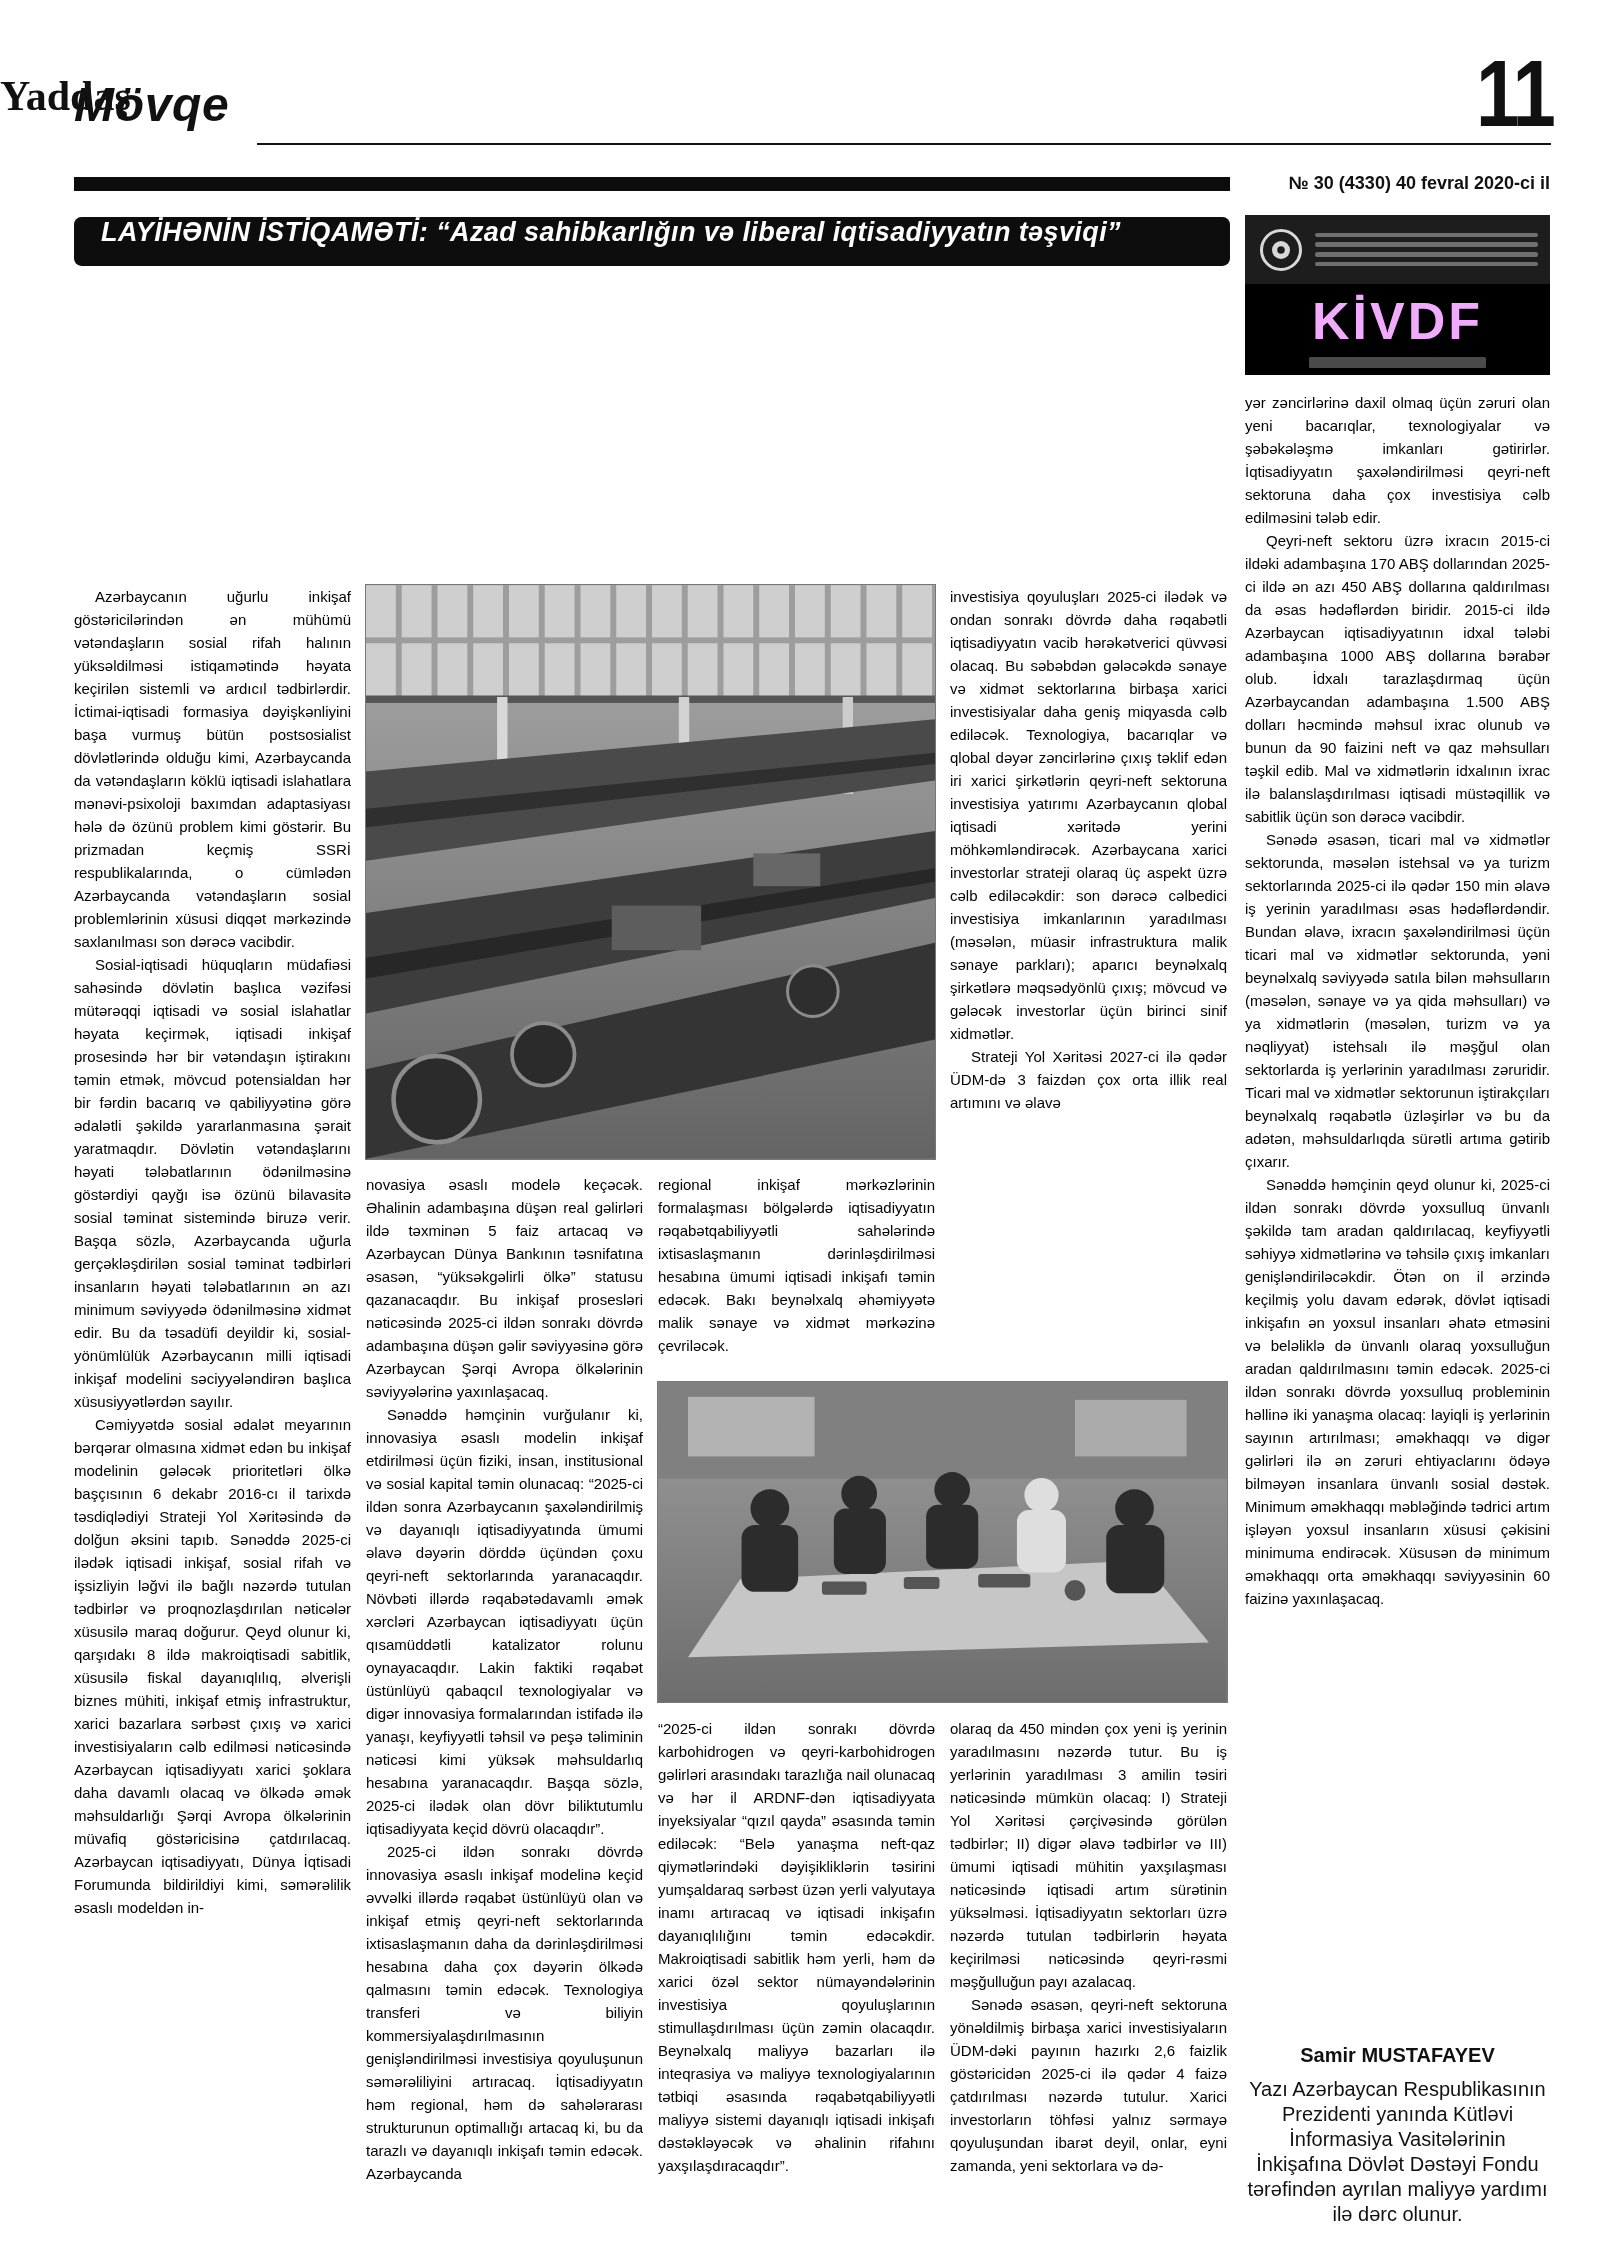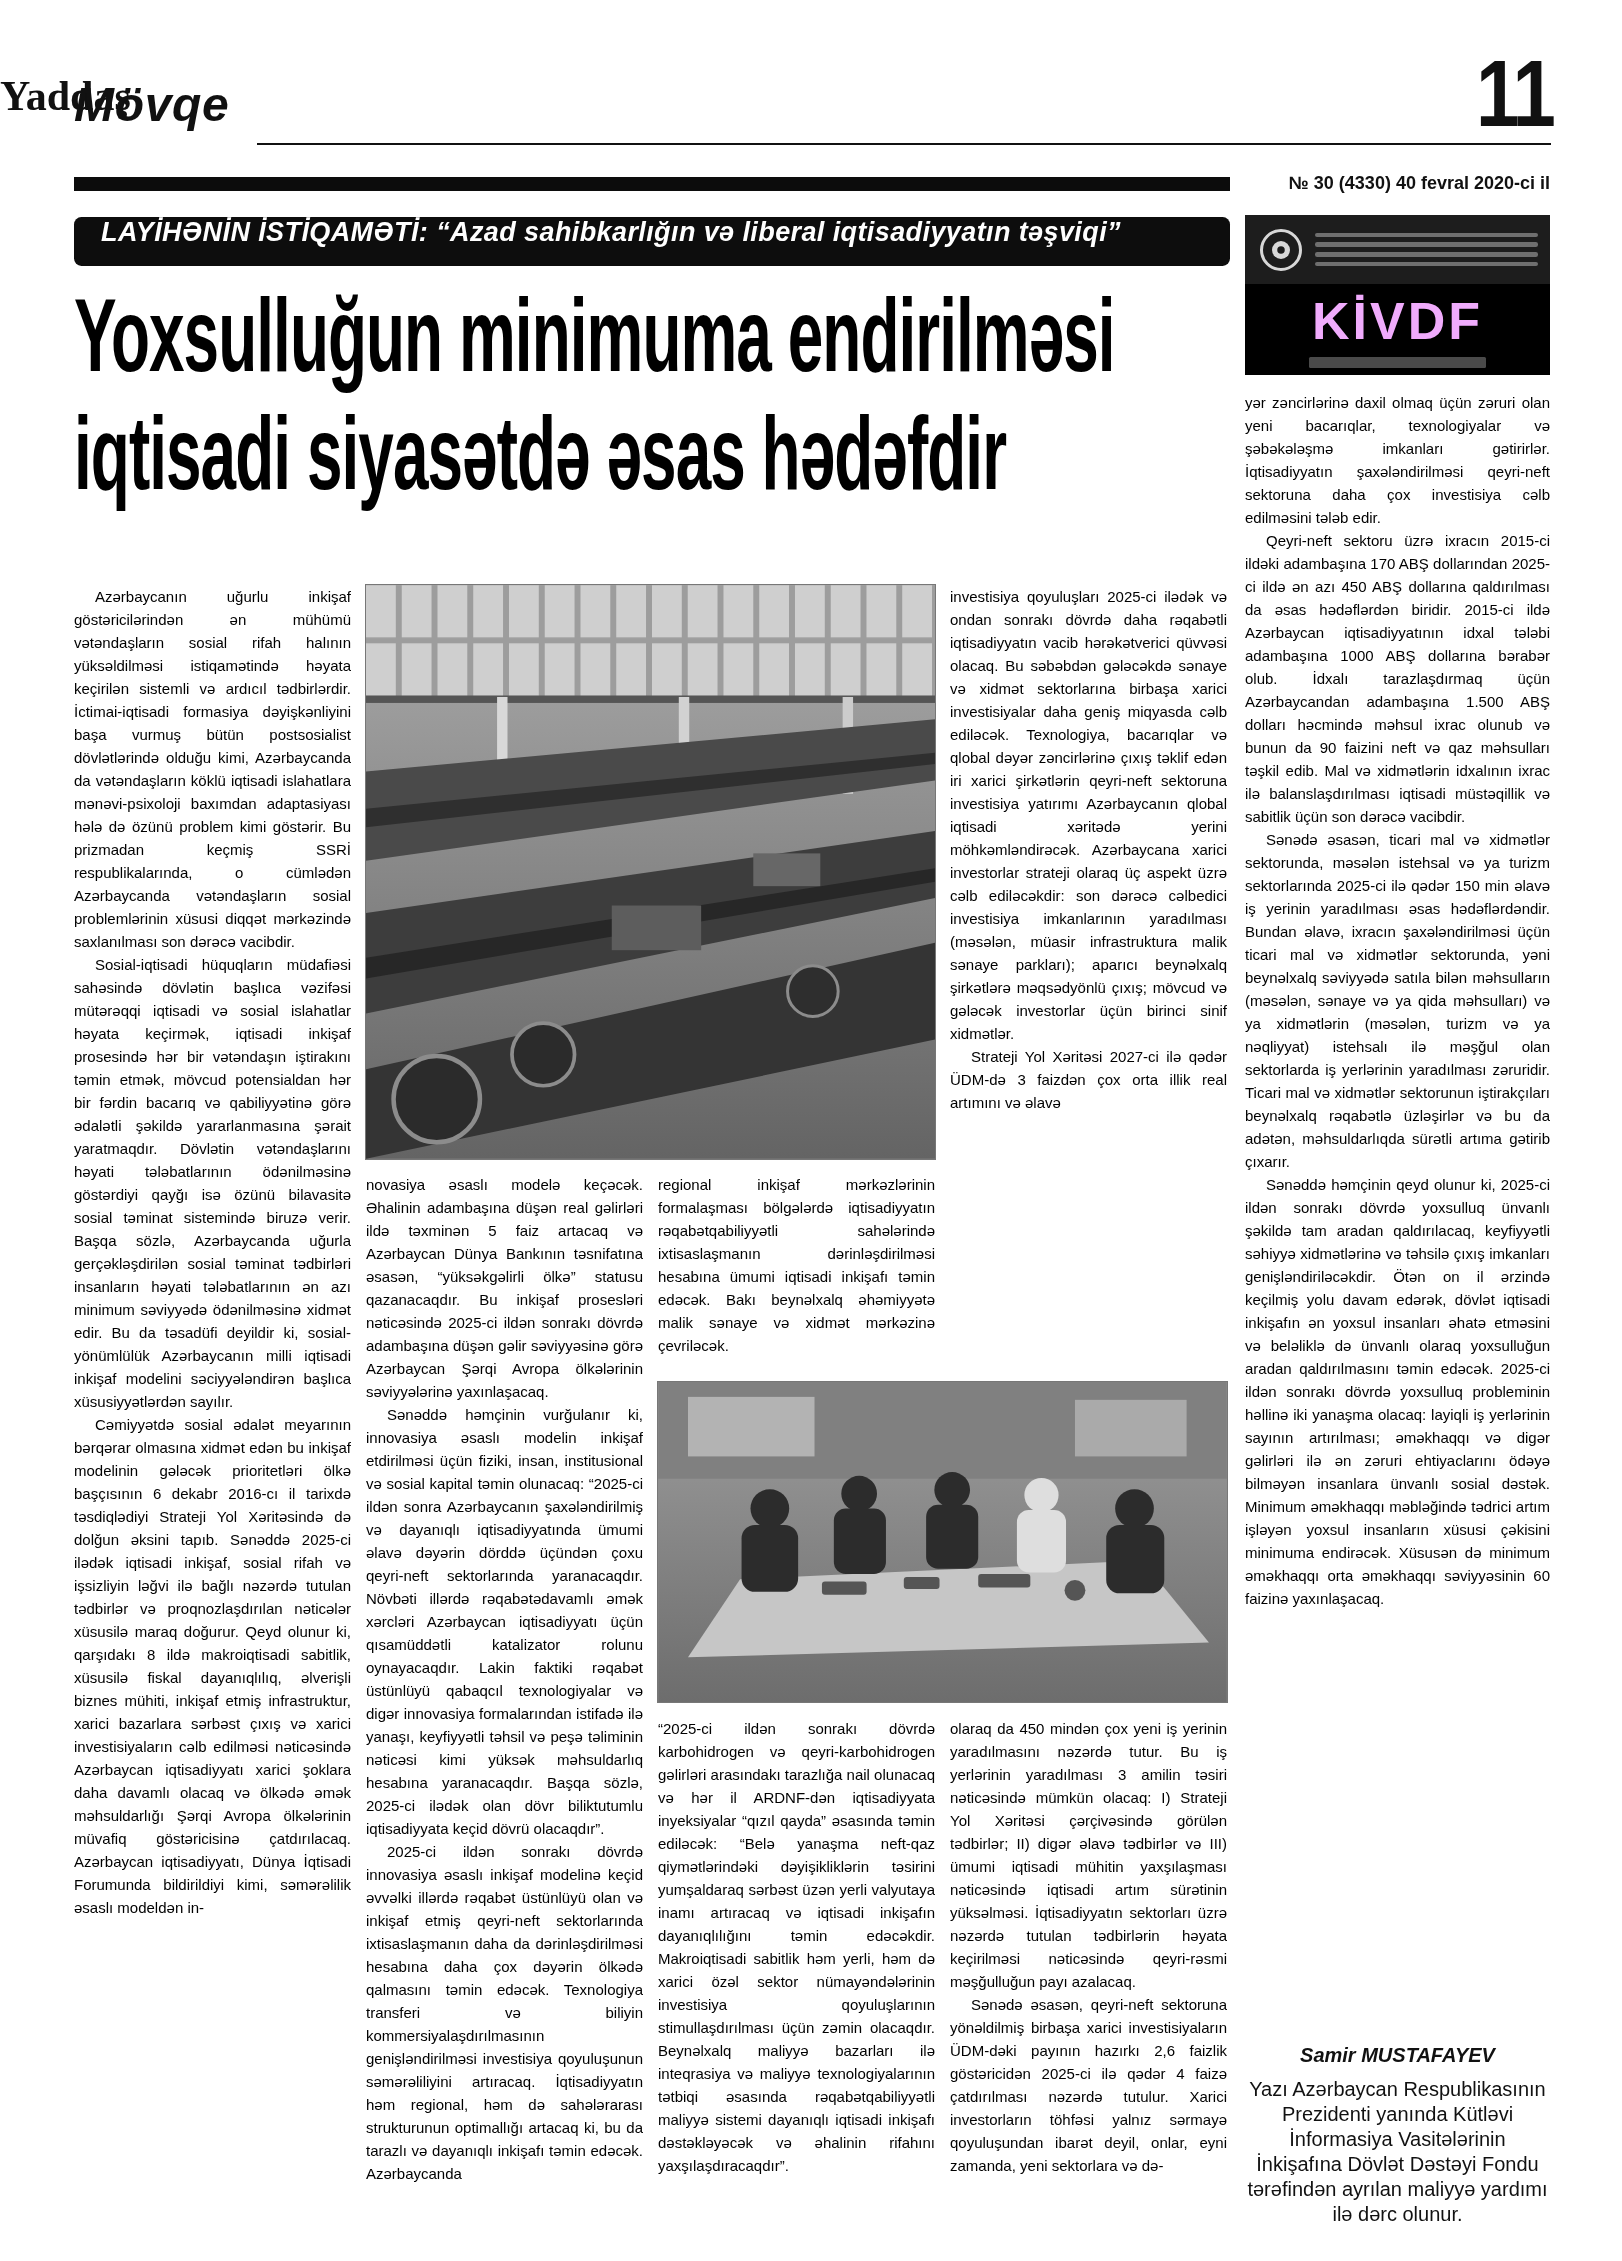--- a/index.html
+++ b/index.html
@@ -32,21 +32,21 @@
 
   
   .headline{left:74px;top:277px;width:1162px;}
   .headline-line{font-size:103px;font-weight:700;letter-spacing:-1.5px;line-height:118px;
                  white-space:nowrap;transform:scaleX(0.62);transform-origin:left center;color:#000;}
 
   
   .colblock{overflow:hidden;}
   .colblock p{margin:0;text-indent:1.4em;text-align:justify;font-size:15px;line-height:23px;color:#000000;}
   .colblock p.cont{text-indent:0;}
-  .byline{font-size:20px;font-weight:700;font-style:italic;text-align:center;}
+  .byline{font-size:20px;font-weight:700;text-align:center;}
   .funding-note{font-size:20px;font-weight:400;text-align:center;line-height:25px;}
 
   .photo{background:#8e8e8e;outline:0.7px solid #777;}
 </style>
 </head>
 <body>
 
 <div class="page">
 
   <div class="abs section-title">Yaddaş</div>
@@ -71,24 +71,20 @@
         <i></i>
           <i></i>
           <i></i>
           <i></i>
       </div>
     </div>
     <div class="logo-text">KİVDF</div>
     <div class="logo-caption"></div>
   </div>
 
-  <div class="abs headline">
-    <div class="headline-line">Yoxsulluğun minimuma endirilməsi</div>
-    <div class="headline-line">iqtisadi siyasətdə əsas hədəfdir</div>
-  </div>
 
   <svg class="abs photo" style="left:366px;top:585px;" width="569" height="574" viewBox="0 0 764 770">
     <defs>
       <linearGradient id="floor" x1="0" y1="0" x2="0" y2="1">
         <stop offset="0" stop-color="#ababab"></stop>
           <stop offset="1" stop-color="#646464"></stop>
       </linearGradient>
       <pattern id="win" width="48" height="150" patternUnits="userSpaceOnUse">
         <rect width="48" height="150" fill="#cfcfcf"></rect>
         <rect x="40" width="8" height="150" fill="#9d9d9d"></rect>

